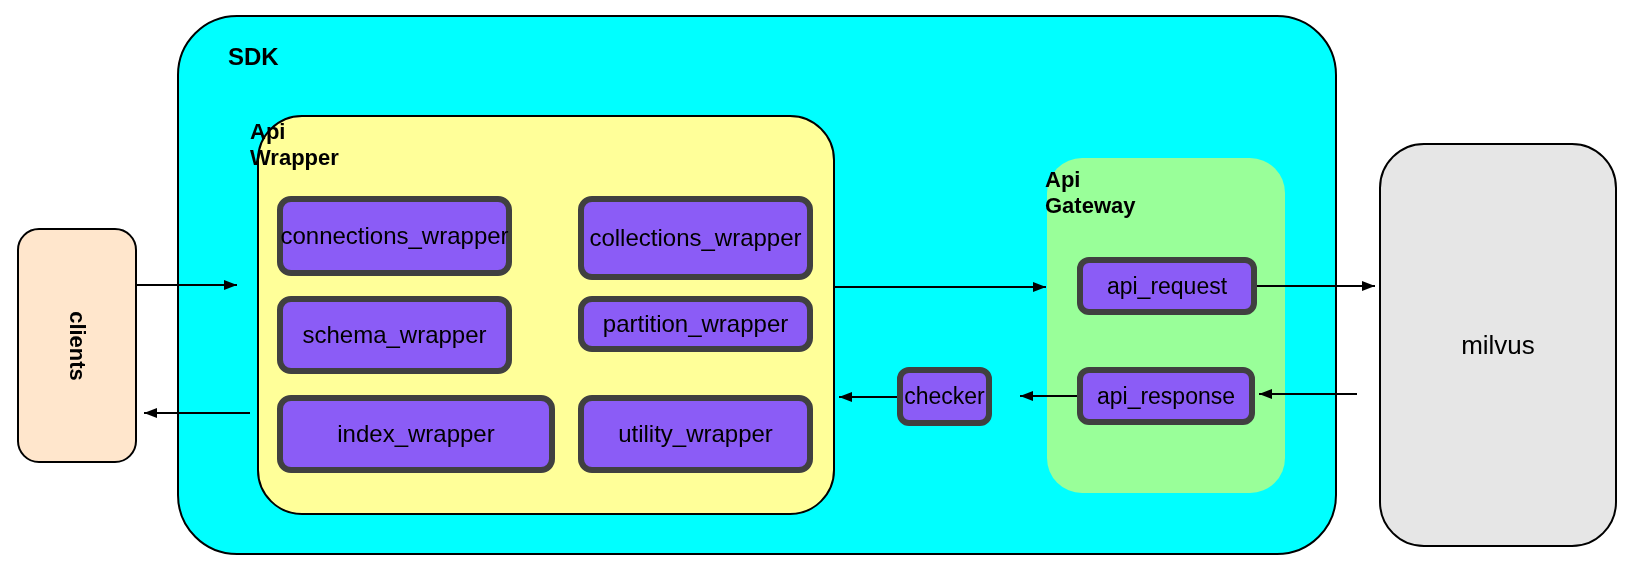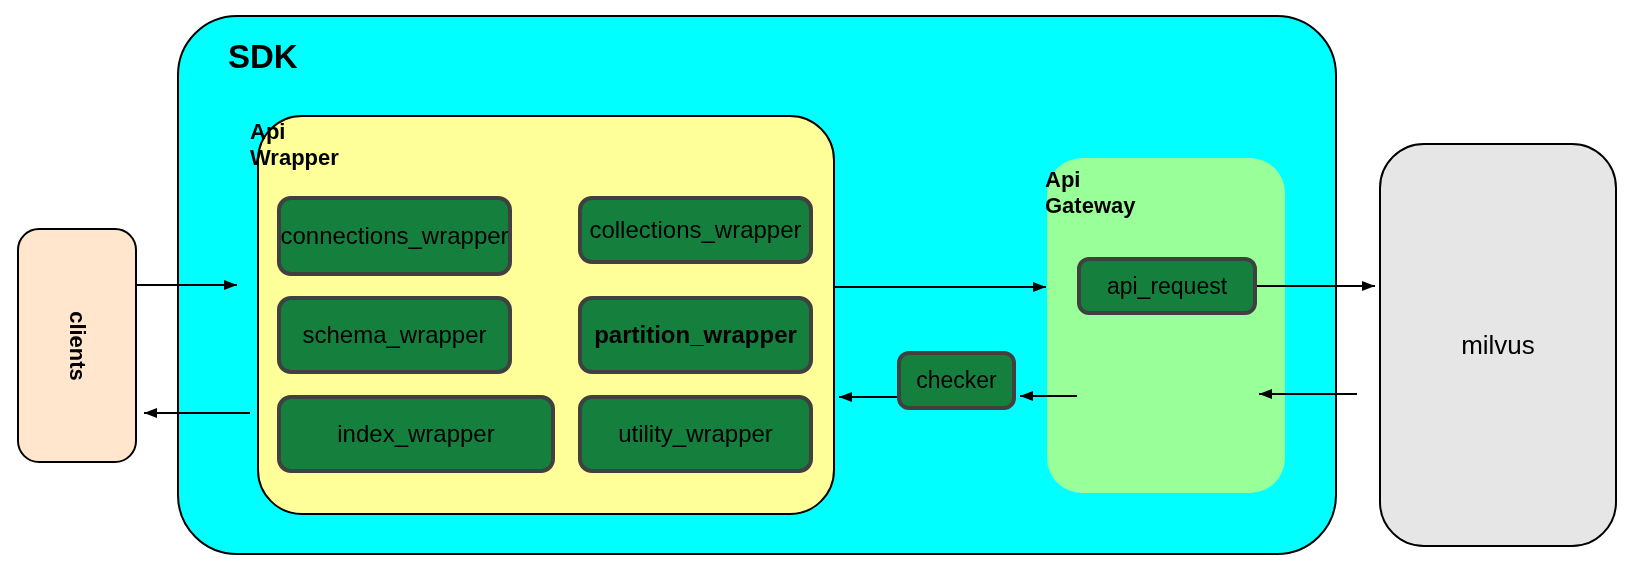--- a/index.html
+++ b/index.html
@@ -7,60 +7,60 @@
     position: relative;
     width: 1634px;
     height: 574px;
     background: #ffffff;
     font-family: "Liberation Sans", sans-serif;
     overflow: hidden;
   }
   .abs { position: absolute; box-sizing: border-box; }
   .container-box { border: 2px solid #000; }
   .node {
-    border: 4px solid #404040;
-    background: #15803d;
+    border: 6px solid #404040;
+    background: #8b5cf6;
     border-radius: 14px;
     display: flex;
     align-items: center;
     justify-content: center;
     font-size: 24px;
     color: #000;
     white-space: nowrap;
   }
   .node.small { border-radius: 12px; font-size: 23px; }
   .group-label {
     position: absolute;
     font-weight: bold;
     color: #000;
     text-align: left;
     line-height: 26px;
     font-size: 22px;
     white-space: nowrap;
   }
   #sdk-box        { left: 177px; top: 15px;  width: 1160px; height: 540px; background: #00FFFF; border-radius: 60px; }
-  #sdk-label      { left: 228px; top: 44px;  font-size: 33px; text-align: left; }
+  #sdk-label      { left: 228px; top: 44px;  font-size: 24px; text-align: left; }
   #api-wrapper-box{ left: 257px; top: 115px; width: 578px;  height: 400px; background: #FFFF99; border-radius: 45px; }
   #api-wrapper-label { left: 250px; top: 119px; width: 140px; }
   #api-gateway-box{ left: 1047px; top: 158px; width: 238px; height: 335px; background: #99FF99; border-radius: 35px; border: none; }
   #api-gateway-label { left: 1045px; top: 167px; width: 140px; }
   #clients-box    { left: 17px;  top: 228px; width: 120px; height: 235px; background: #FFE6CC; border-radius: 22px;
                     display: flex; align-items: center; justify-content: center; }
   #clients-box .vtext { transform: rotate(90deg); font-weight: bold; font-size: 22px; white-space: nowrap; color: #000; }
   #milvus-box     { left: 1379px; top: 143px; width: 238px; height: 404px; background: #E6E6E6; border-radius: 45px;
                     display: flex; align-items: center; justify-content: center; font-weight: normal; font-size: 26px; color: #000; }
   #node-connections { left: 277px; top: 196px; width: 235px; height: 80px; }
-  #node-collections { left: 578px; top: 196px; width: 235px; height: 68px; }
+  #node-collections { left: 578px; top: 196px; width: 235px; height: 84px; }
   #node-schema      { left: 277px; top: 296px; width: 235px; height: 78px; }
-  #node-partition   { left: 578px; top: 296px; width: 235px; height: 78px; font-weight: bold; }
+  #node-partition   { left: 578px; top: 296px; width: 235px; height: 56px; }
   #node-index       { left: 277px; top: 395px; width: 278px; height: 78px; }
   #node-utility     { left: 578px; top: 395px; width: 235px; height: 78px; }
   #node-api-request  { left: 1077px; top: 257px; width: 180px; height: 58px; }
   #node-api-response { left: 1077px; top: 367px; width: 178px; height: 58px; }
-  #node-checker      { left: 897px;  top: 351px; width: 119px; height: 59px; }
+  #node-checker      { left: 897px;  top: 367px; width: 95px; height: 59px; }
   #arrow-layer { position: absolute; left: 0; top: 0; width: 1634px; height: 574px; pointer-events: none; }
   #arrow-layer line { stroke: #000; stroke-width: 2; }
 </style>
 </head>
 <body>
 
 <div id="canvas">
 
   <div id="sdk-box" class="abs container-box"></div>
   <div id="sdk-label" class="group-label">SDK</div>
@@ -84,20 +84,21 @@
   <div id="milvus-box" class="abs container-box">milvus</div>
 
   <div id="node-connections" class="abs node">connections_wrapper</div>
   <div id="node-collections" class="abs node">collections_wrapper</div>
   <div id="node-schema" class="abs node">schema_wrapper</div>
   <div id="node-partition" class="abs node">partition_wrapper</div>
   <div id="node-index" class="abs node">index_wrapper</div>
   <div id="node-utility" class="abs node">utility_wrapper</div>
 
   <div id="node-api-request" class="abs node small">api_request</div>
+  <div id="node-api-response" class="abs node small">api_response</div>
   <div id="node-checker" class="abs node small">checker</div>
 
   <svg id="arrow-layer" viewBox="0 0 1634 574" xmlns="http://www.w3.org/2000/svg">
     <defs>
       <marker id="ah" markerUnits="userSpaceOnUse" markerWidth="14" markerHeight="11" refX="13" refY="5" orient="auto">
         <path d="M0,0 L13,5 L0,10 Z" fill="#000"></path>
       </marker>
     </defs>
     <line x1="137" y1="285" x2="237" y2="285" marker-end="url(#ah)"></line>
     <line x1="250" y1="413" x2="144" y2="413" marker-end="url(#ah)"></line>

